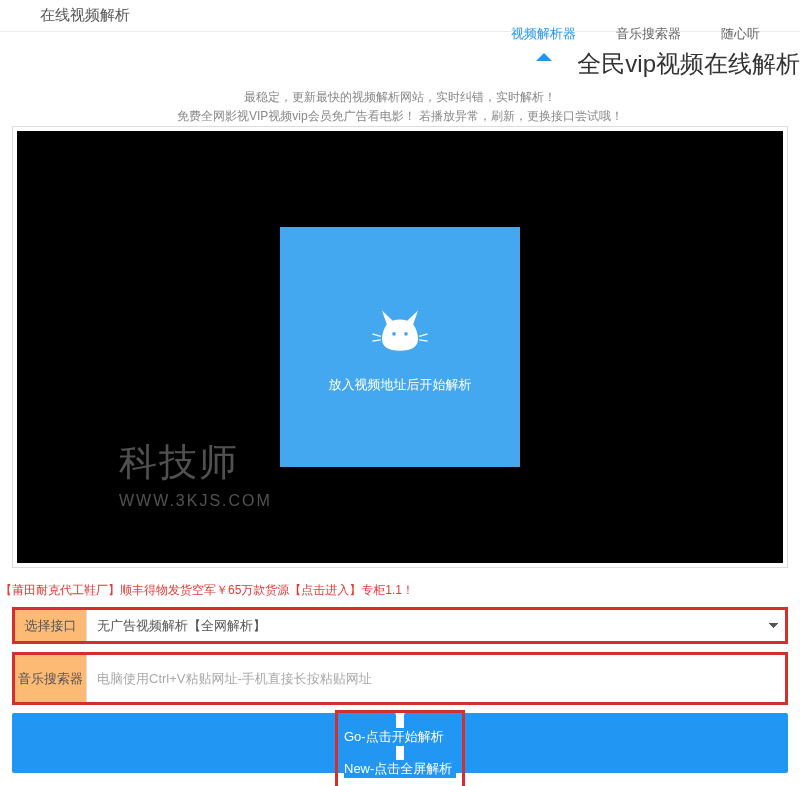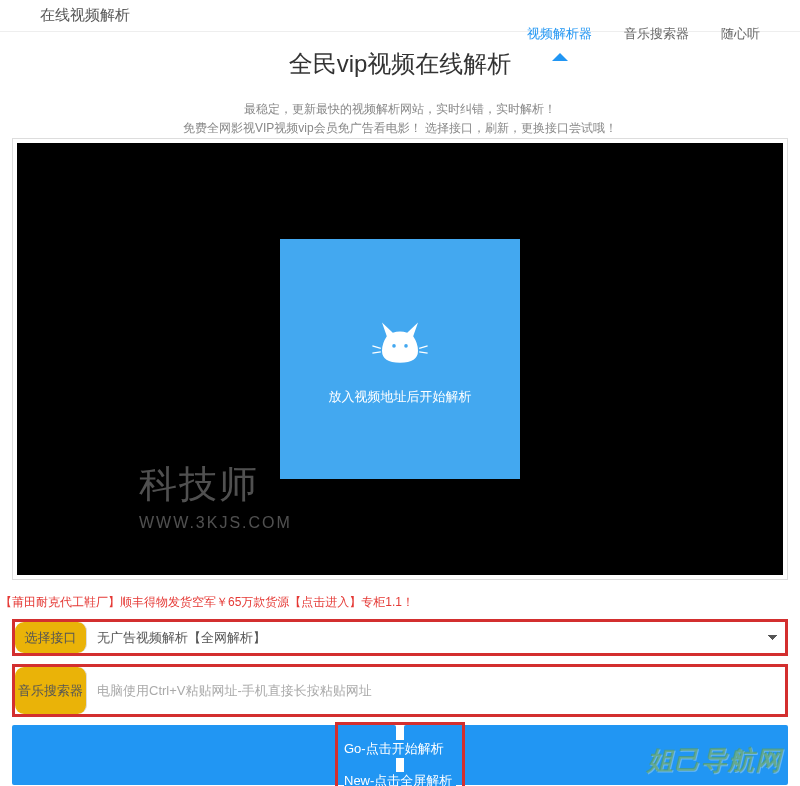--- a/index.html
+++ b/index.html
@@ -16,21 +16,21 @@
       padding: 8px 40px 8px 40px;
       border-bottom: 1px solid #eee;
       height: 32px;
     }
     .brand {
       color: #555;
       font-size: 15px;
     }
     .nav-links {
       display: flex;
-      gap: 32px;
+      gap: 40px;
       margin-top: 47px;
     }
     .nav-link {
       color: #666;
       font-size: 13px;
       cursor: pointer;
       position: relative;
       padding-bottom: 10px;
     }
     .nav-link.active {
@@ -42,24 +42,24 @@
       left: 50%;
       transform: translateX(-50%);
       bottom: -8px;
       width: 0;
       height: 0;
       border-left: 8px solid transparent;
       border-right: 8px solid transparent;
       border-bottom: 8px solid #2196F3;
     }
     .page-title {
-      text-align: center;
+      text-align: right;
       font-size: 24px;
       color: #333;
-      margin: 16px 0 20px;
+      margin: 16px 0 8px;
       font-weight: normal;
     }
     .subtitle-block {
       text-align: center;
       color: #888;
       font-size: 12px;
       line-height: 1.6;
     }
     .video-container {
       margin: 0 12px;
@@ -89,51 +89,49 @@
       width: 60px;
       height: 55px;
     }
     .placeholder-text {
       color: #fff;
       font-size: 13px;
     }
     .watermark {
       position: absolute;
       left: 102px;
-      top: 316px;
+      top: 306px;
       color: rgba(200,200,200,0.4);
       pointer-events: none;
       user-select: none;
-      margin-left: 20px;
     }
     .wm-line1 { font-size: 38px; letter-spacing: 2px; font-weight: 300; }
     .wm-line2 { font-size: 16px; letter-spacing: 2px; margin-top: 4px;}
     .promo-line {
       text-align: left;
       color: #E53935;
       font-size: 12px;
       margin: 14px 0 8px;
     }
     .form-row {
       display: flex;
       margin: 0 12px 8px;
       border: 3px solid #D32F2F;
       background: #fff;
     }
     .row-label {
       width: 72px;
-      background: #eab308;
+      background: #fdba74;
       border-right: 1px solid #ddd;
       color: #555;
       font-size: 13px;
       display: flex;
       align-items: center;
       justify-content: center;
       flex-shrink: 0;
-      border-radius: 9px;
     }
     .row-select {
       flex: 1;
       border: none;
       padding: 8px 10px;
       font-size: 13px;
       color: #555;
       background: #fff;
       appearance: none;
       -webkit-appearance: none;
@@ -211,21 +209,21 @@
       <div class="nav-link active">视频解析器</div>
       <div class="nav-link">音乐搜索器</div>
       <div class="nav-link">随心听</div>
     </div>
   </div>
 
   <h1 class="page-title">全民vip视频在线解析</h1>
 
   <div class="subtitle-block">
     <div>最稳定，更新最快的视频解析网站，实时纠错，实时解析！</div>
-    <div>免费全网影视VIP视频vip会员免广告看电影！ 选择接口，刷新，更换接口尝试哦！</div>
+    <div>免费全网影视VIP视频vip会员免广告看电影！ 若播放异常，刷新，更换接口尝试哦！</div>
   </div>
 
   <div class="video-container">
     <div class="video-player">
       <div class="placeholder-box">
         <div class="cat-icon">
           <svg viewBox="0 0 100 90" fill="#fff">
             <path d="M20 15 L28 38 Q20 50 20 62 Q20 82 50 82 Q80 82 80 62 Q80 50 72 38 L80 15 L62 32 Q56 30 50 30 Q44 30 38 32 Z"></path>
             <circle cx="40" cy="54" r="3" fill="#43A8F0"></circle>
             <circle cx="60" cy="54" r="3" fill="#43A8F0"></circle>
@@ -260,14 +258,13 @@
 
   <div class="action-buttons">
     <button class="action-btn"></button>
     <button class="action-btn"></button>
     <div class="highlight-box">
       <div class="hl-text">Go-点击开始解析</div>
       <div class="hl-text">New-点击全屏解析</div>
     </div>
   </div>
 
-  <div class="footer-wm">姐己导航网</div>
 </div>
 
 </body></html>

